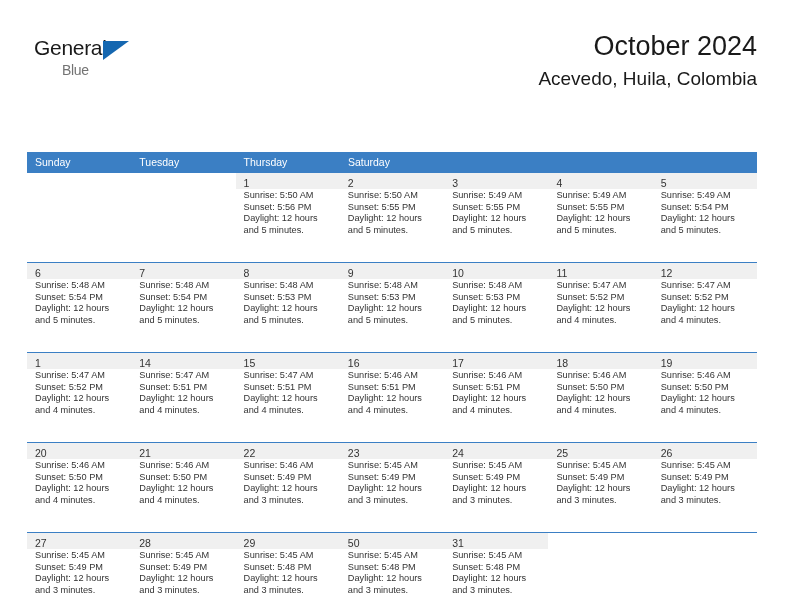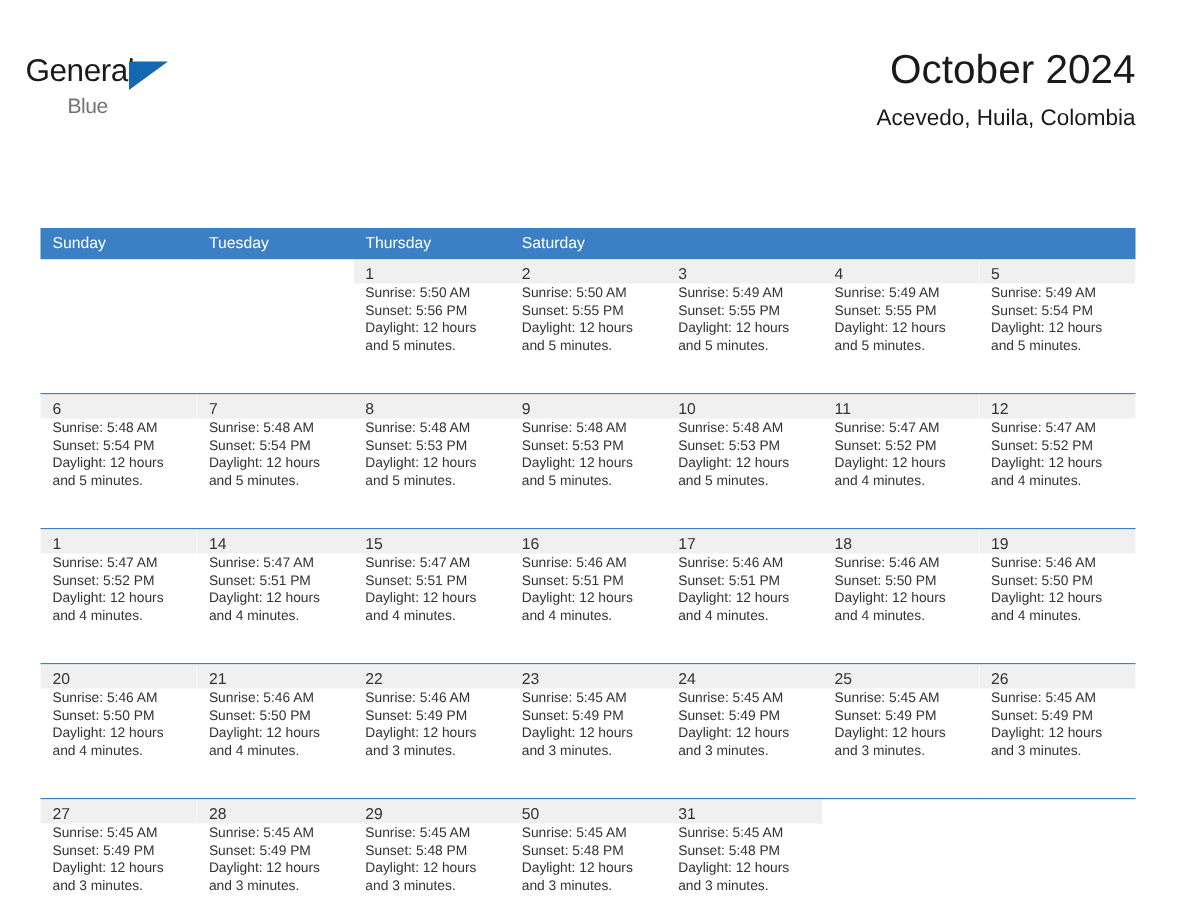--- a/index.html
+++ b/index.html
@@ -26,21 +26,21 @@
   .header {
     position: absolute;
     left: 0;
     top: 0;
     width: 792px;
     height: 100px;
   }
 
   .logo {
     position: absolute;
-    left: 17px;
+    left: 34px;
     top: 36px;
     width: 120px;
     height: 48px;
   }
   .logo-general {
     position: absolute;
     left: 0;
     top: 0;
     font-size: 21px;
     line-height: 24px;
@@ -75,21 +75,21 @@
   }
   .cal-title {
     font-size: 27px;
     line-height: 33px;
     color: #1a1a1a;
     font-weight: normal;
     margin: 0;
     white-space: nowrap;
   }
   .cal-subtitle {
-    font-size: 15px;
+    font-size: 19px;
     line-height: 20px;
     color: #1a1a1a;
     margin-top: 6px;
     white-space: nowrap;
   }
 
   
   .calendar {
     position: absolute;
     left: 27px;

